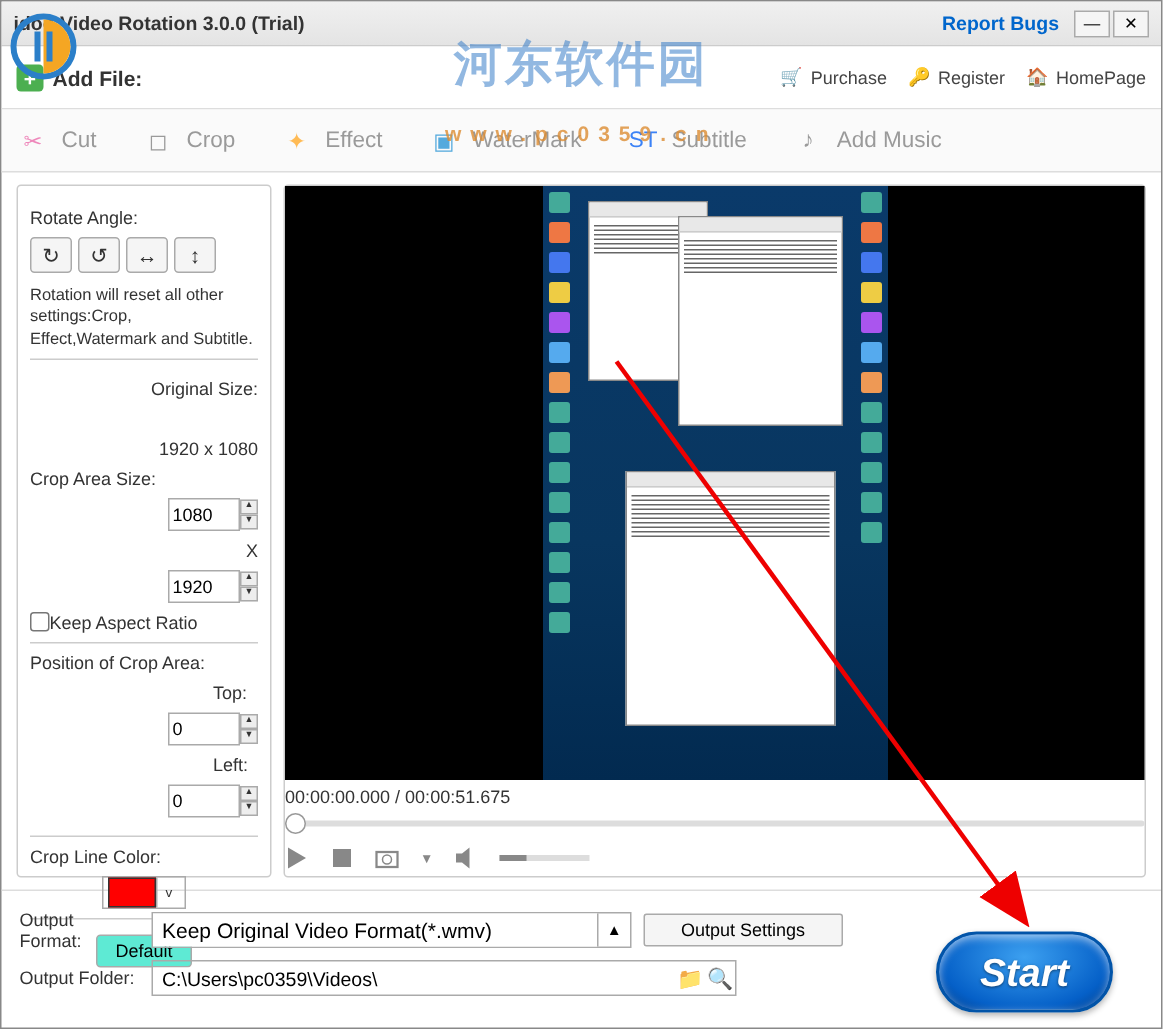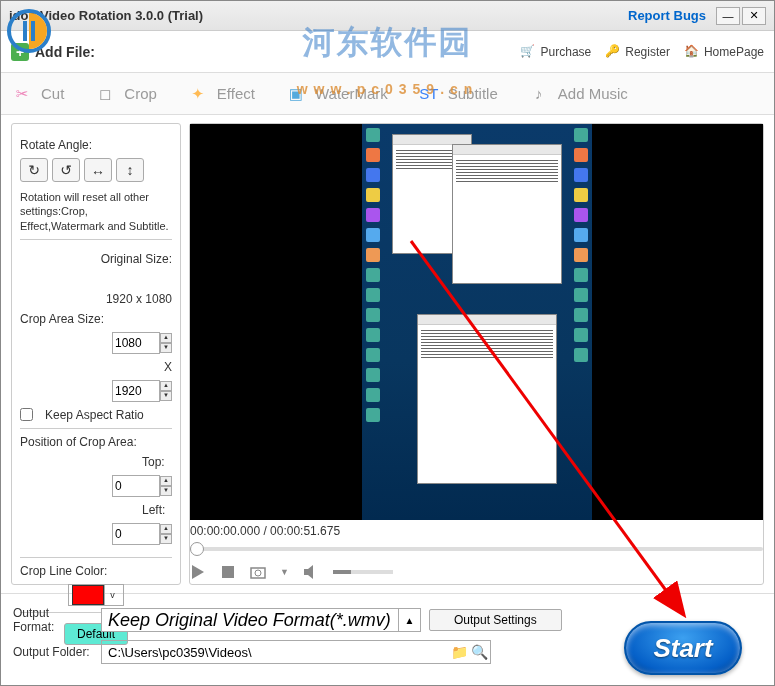--- a/index.html
+++ b/index.html
@@ -29,21 +29,21 @@
 .sidebar .sec + .sec { border-top: 1px solid #ccc; }
 .sidebar .lbl { font-size: 12px; margin-bottom: 6px; }
 .rotbtns { display: flex; gap: 4px; }
 .rotbtn { width: 28px; height: 24px; border: 1px solid #aaa; border-radius: 3px; background: #f5f5f5; display: flex; align-items: center; justify-content: center; font-size: 14px; cursor: pointer; }
 .note { font-size: 11px; color: #333; margin-top: 8px; line-height: 1.3; }
 .sizerow { display: flex; align-items: flex-end; gap: 6px; margin: 6px 0; font-size: 12px; flex-direction: column; }
 .spin { width: 48px; height: 22px; border: 1px solid #aaa; padding: 0 2px; font-size: 12px; }
 .spinwrap { display: flex; align-items: center; }
 .spinbtns { display: flex; flex-direction: column; width: 12px; }
 .spinbtns span { height: 10px; border: 1px solid #aaa; font-size: 6px; line-height: 6px; text-align: center; background: #eee; cursor: pointer; }
-.chk { display: flex; align-items: center; gap: 12px; }
+.chk { display: flex; align-items: center; gap: 0; }
 .colorbox { width: 32px; height: 20px; background: #f00; border: 1px solid #333; }
 .colorsel { display: flex; align-items: center; gap: 0; border: 1px solid #aaa; width: 56px; justify-content: center; }
 .coldrop { width: 16px; height: 20px; border-left: 1px solid #aaa; display: flex; align-items: center; justify-content: center; font-size: 9px; cursor: pointer; }
 .defbtn { padding: 3px 12px; border: 1px solid #aaa; border-radius: 3px; background: #5eead4; font-size: 12px; margin: 4px auto 0; cursor: pointer; }
 
 .player { flex: 1; border: 1px solid #ccc; border-radius: 3px; padding: 0; display: flex; flex-direction: column; }
 .video { flex: 1; background: #000; position: relative; overflow: hidden; display: flex; justify-content: center; }
 .desktop { width: 230px; height: 100%; background: linear-gradient(180deg,#0a3a6a,#08365f 60%,#022a50); position: relative; }
 .iconrow { position: absolute; display: flex; flex-direction: column; gap: 6px; padding: 4px; }
 .iconrow.left { left: 0; top: 0; }
@@ -65,21 +65,21 @@
 .thumb { position: absolute; left: 0; top: -5px; width: 14px; height: 14px; background: #fff; border: 1px solid #999; border-radius: 7px; cursor: pointer; }
 .controls { display: flex; align-items: center; gap: 14px; padding: 4px 0; }
 .pbtn { width: 16px; height: 16px; cursor: pointer; color: #888; }
 .volslider { width: 60px; height: 4px; background: #ddd; position: relative; }
 .volslider .vfill { width: 30%; height: 100%; background: #888; }
 
 .bottom { padding: 6px 12px; border-top: 1px solid #ddd; }
 .brow { display: flex; align-items: center; gap: 8px; margin: 6px 0; }
 .brow .blbl { width: 80px; font-size: 12px; color: #333; }
 .combo { flex: 0 0 320px; display: flex; border: 1px solid #aaa; height: 24px; }
-.combo input { flex: 1; border: none; padding: 0 6px; font-size: 18px; font-style: italic; }
+.combo input { flex: 1; border: none; padding: 0 6px; font-size: 14px; }
 .combo .drop { width: 22px; border-left: 1px solid #aaa; display: flex; align-items: center; justify-content: center; font-size: 10px; cursor: pointer; }
 .osbtn { padding: 3px 24px; border: 1px solid #aaa; background: #f5f5f5; border-radius: 2px; font-size: 12px; cursor: pointer; }
 .folder { flex: 0 0 390px; display: flex; border: 1px solid #aaa; height: 24px; align-items: center; }
 .folder input { flex: 1; border: none; padding: 0 6px; font-size: 13px; }
 .ficon { width: 20px; color: #1a73e8; text-align: center; cursor: pointer; font-size: 14px; }
 
 .startbtn { position: absolute; right: 32px; bottom: 10px; width: 118px; height: 54px; border-radius: 28px; background: radial-gradient(ellipse at 50% 30%, #3ca0f0, #0560c8 70%, #023e8a); border: 2px solid #0254a8; box-shadow: inset 0 2px 6px rgba(255,255,255,.6), 0 2px 4px rgba(0,0,0,.3); display: flex; align-items: center; justify-content: center; color: #fff; font-size: 26px; font-style: italic; font-weight: bold; text-shadow: 0 1px 2px rgba(0,0,0,.5); cursor: pointer; }
 
 .watermark { position: absolute; top: 20px; left: 0; right: 0; text-align: center; font-size: 32px; font-weight: bold; color: rgba(56,126,200,.55); pointer-events: none; z-index: 99; letter-spacing: 2px; }
 .watermark .sub { font-size: 14px; color: rgba(220,140,50,.8); letter-spacing: 6px; }

